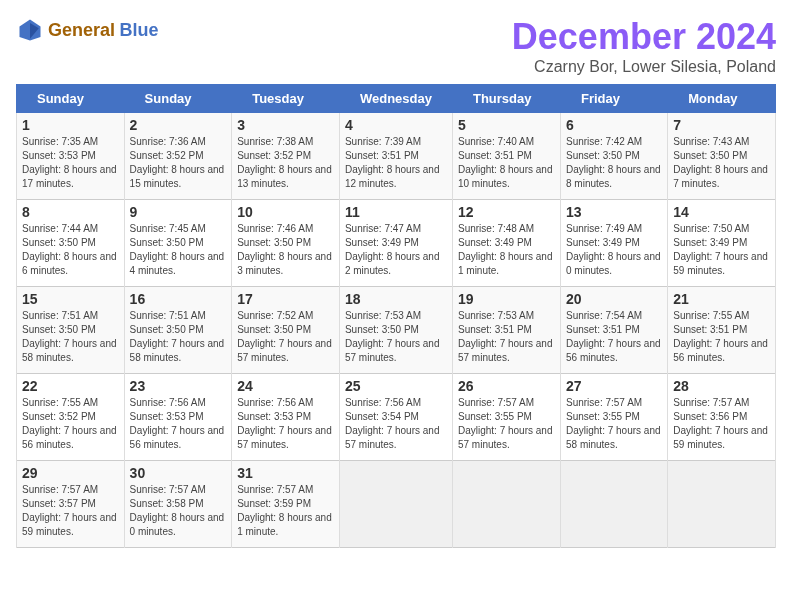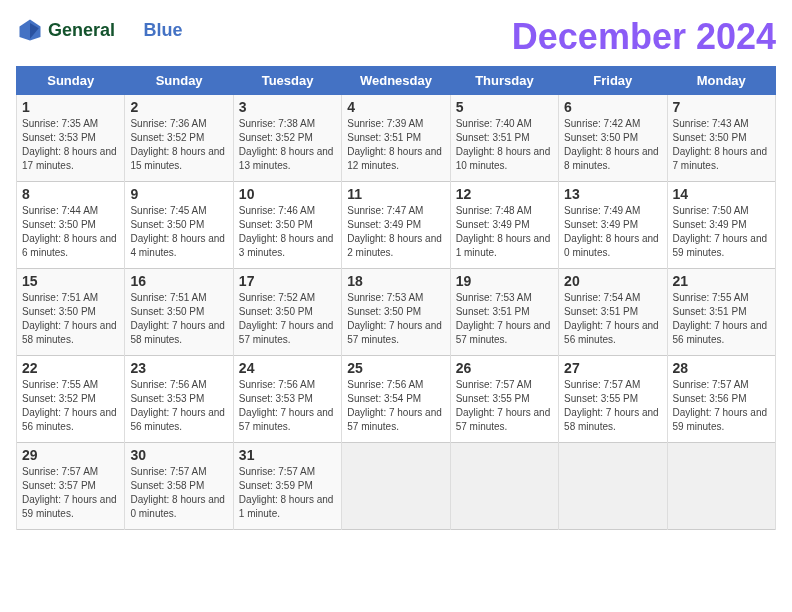--- a/index.html
+++ b/index.html
@@ -17,27 +17,26 @@
       margin-bottom: 8px;
     }
     .logo {
       display: flex;
       align-items: center;
       gap: 4px;
     }
     .logo-text-general {
       font-size: 18px;
       font-weight: bold;
-      color: #14532d;
+      color: #a16207;
     }
     .logo-text-blue {
       font-size: 18px;
       font-weight: bold;
       color: #4472c4;
-      margin-left: 24px;
     }
     .logo-icon {
       width: 28px;
       height: 28px;
     }
     .title-area {
       text-align: right;
     }
     .month-title {
       font-size: 36px;
@@ -50,24 +49,24 @@
     }
     table {
       width: 100%;
       border-collapse: collapse;
     }
     thead tr {
       background-color: #4472c4;
       color: white;
     }
     thead th {
-      padding: 6px 13px;
+      padding: 6px 20px;
       font-size: 13px;
       font-weight: bold;
-      text-align: center;
+      text-align: left;
       border: 1px solid #4472c4;
     }
     tbody tr {
       border-bottom: 1px solid #ccc;
     }
     tbody tr:nth-child(odd) {
       background-color: #f9f9f9;
     }
     tbody tr:nth-child(even) {
       background-color: #fff;
@@ -106,20 +105,21 @@
       <polygon points="16,4 28,12 28,24 16,28 4,24 4,12" fill="#4472c4"></polygon>
       <polygon points="16,8 26,14 16,26" fill="#2a52a0"></polygon>
     </svg>
     <div>
       <span class="logo-text-general">General</span>
       <span class="logo-text-blue">Blue</span>
     </div>
   </div>
   <div class="title-area">
     <div class="month-title">December 2024</div>
+    <div class="location-title">Czarny Bor, Lower Silesia, Poland</div>
   </div>
 </div>
 
 <table>
   <thead>
     <tr>
     <th>Sunday</th>
         <th>Sunday</th>
         <th>Tuesday</th>
         <th>Wednesday</th>

